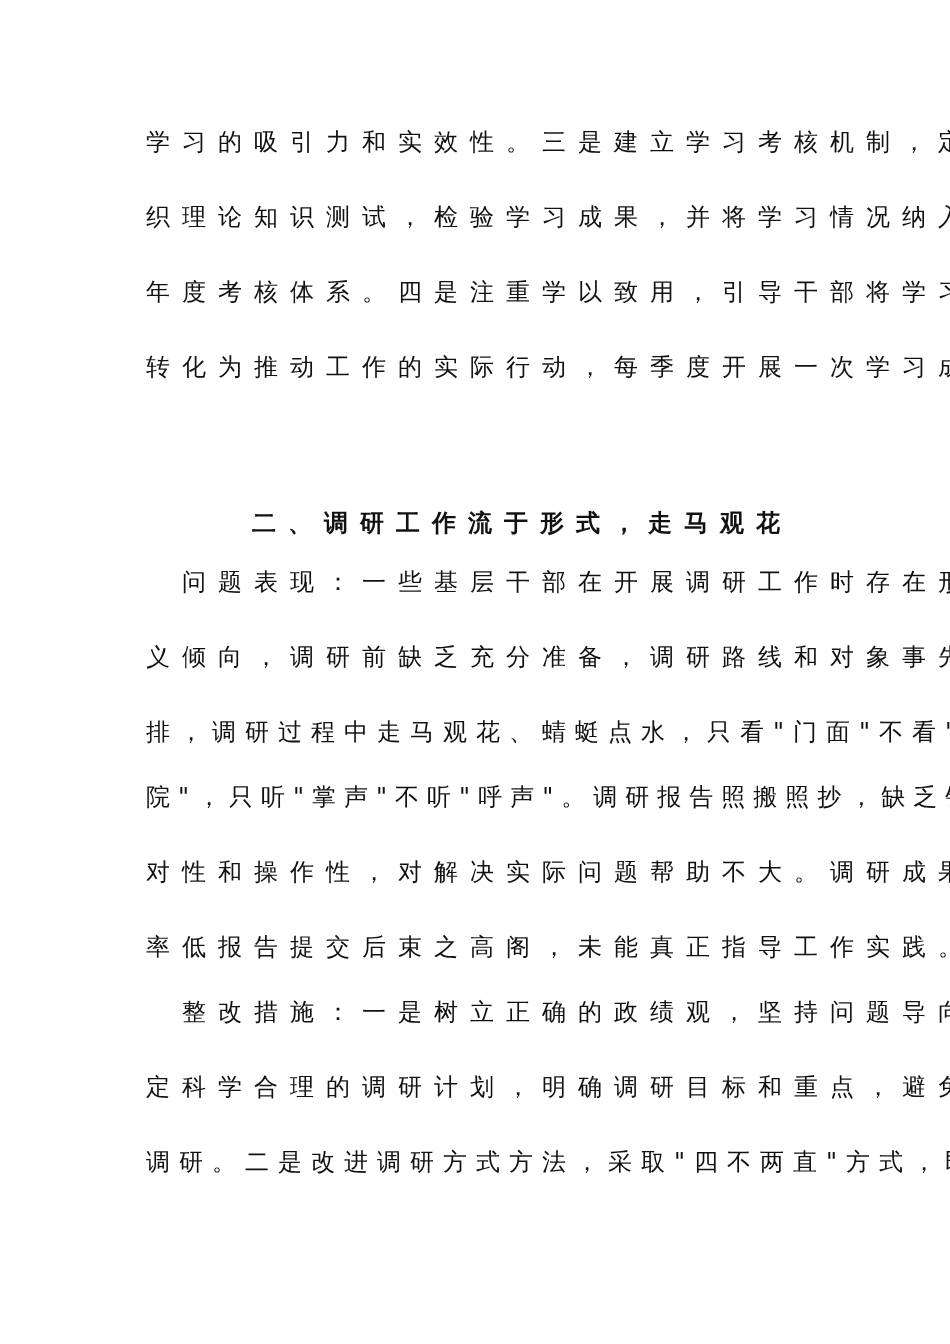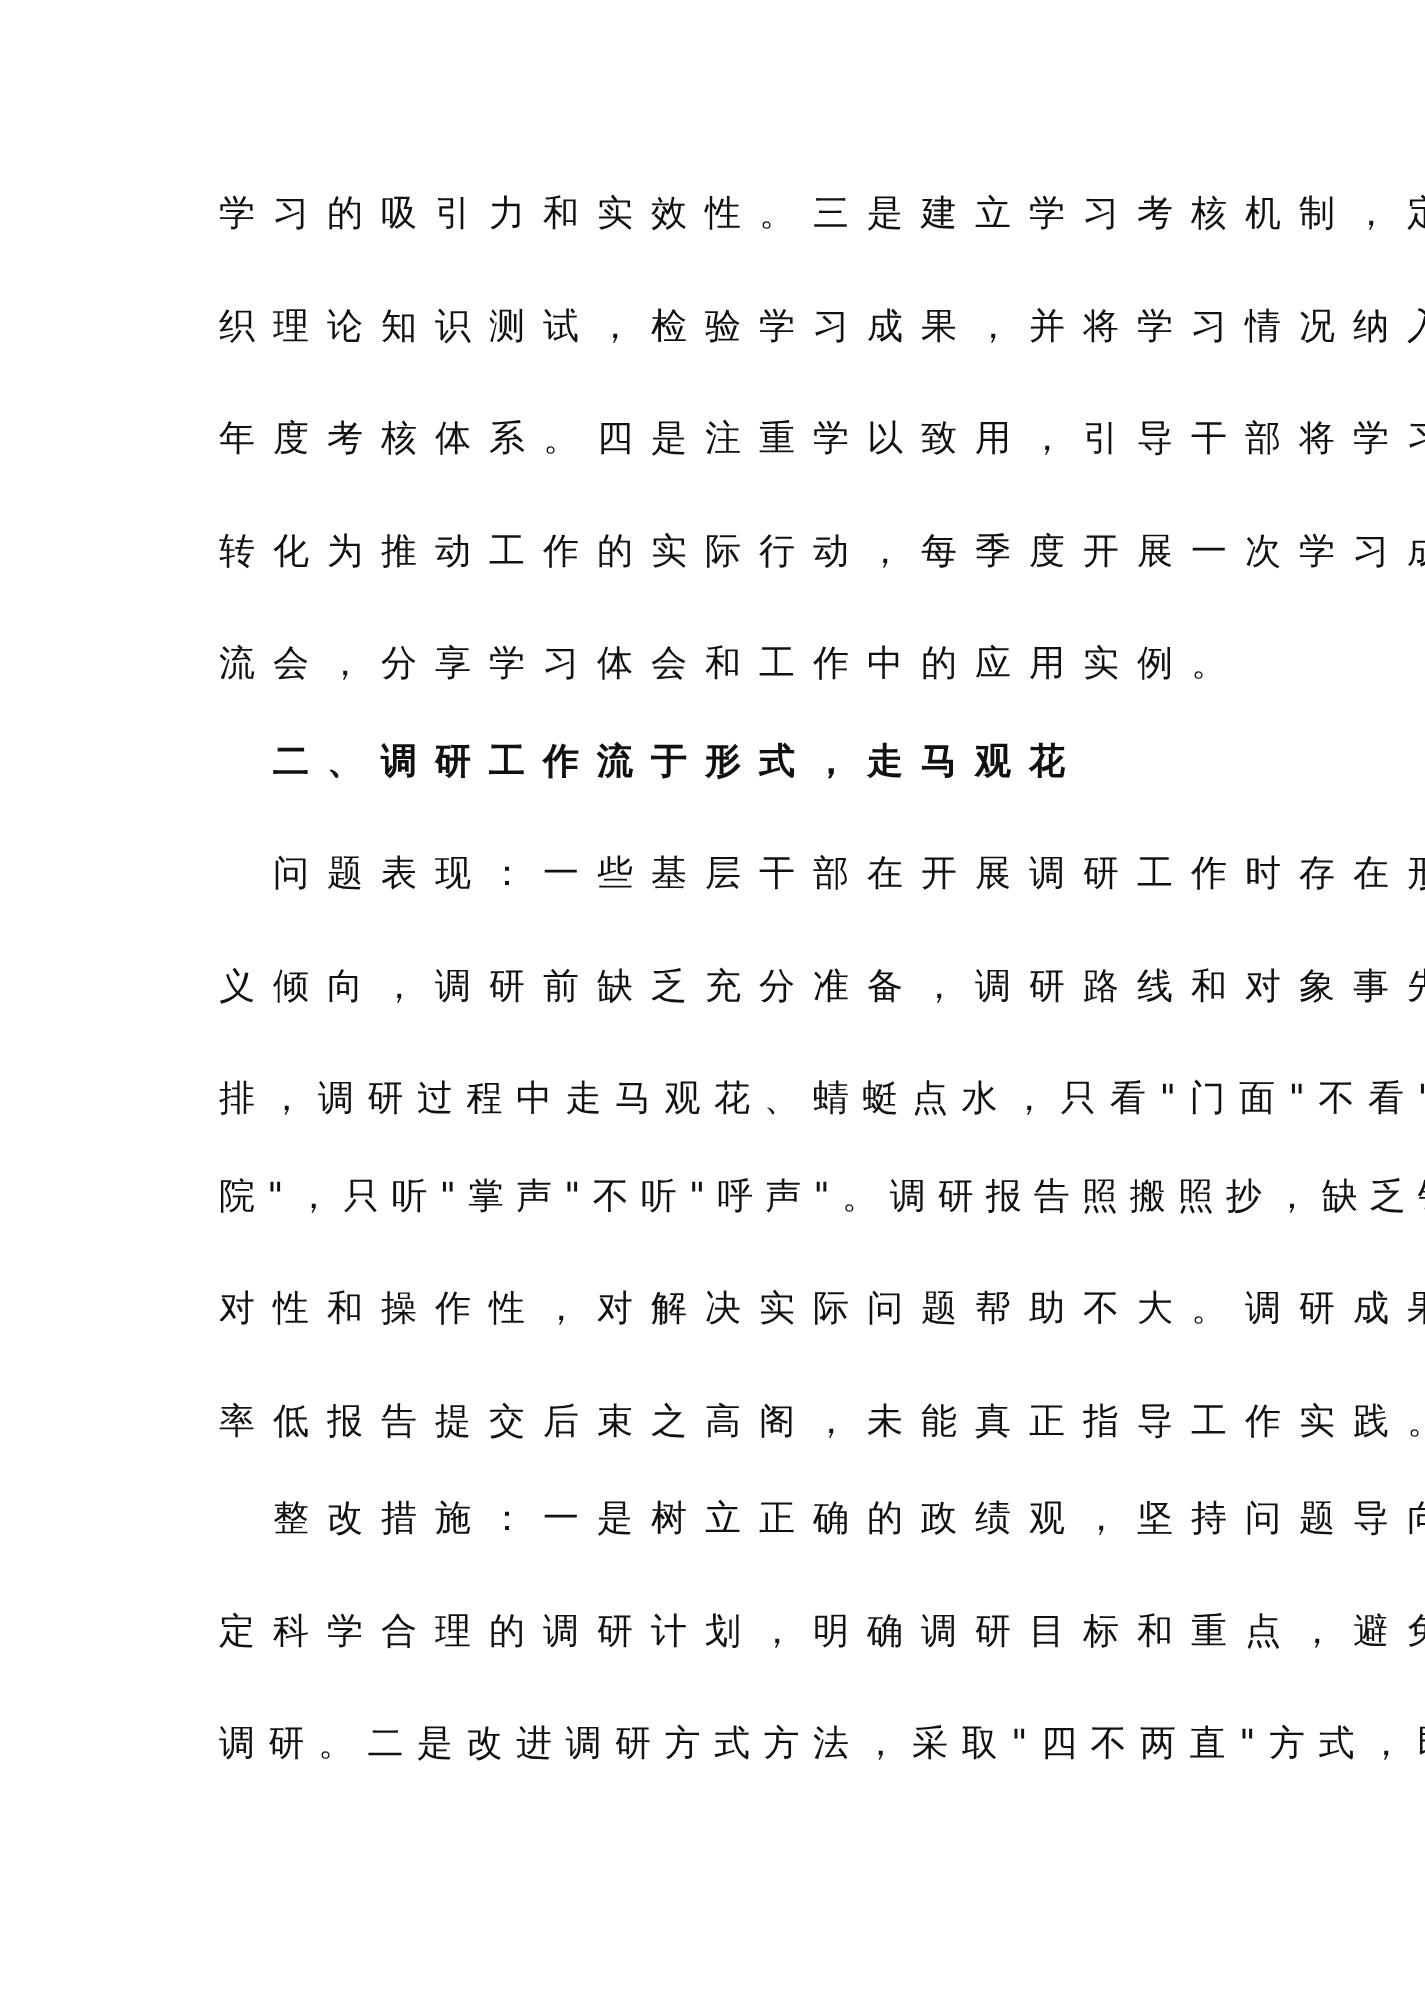--- a/index.html
+++ b/index.html
@@ -22,22 +22,21 @@
     .line.bold { font-weight: bold; }
   </style>
 </head>
 <body>
 
 <div class="page">
   <div class="line" style="top:127px;">学习的吸引力和实效性。三是建立学习考核机制，定期组</div>
   <div class="line" style="top:202px;">织理论知识测试，检验学习成果，并将学习情况纳入干部</div>
   <div class="line" style="top:277px;">年度考核体系。四是注重学以致用，引导干部将学习成果</div>
   <div class="line" style="top:352px;">转化为推动工作的实际行动，每季度开展一次学习成果交</div>
-  <div class="line" style="top:427px;">流会，分享学习体会和工作中的应用实例。</div>
-  <div class="line bold" style="top:492px; left:182px;">二、调研工作流于形式，走马观花</div>
+  <div class="line bold" style="top:508px; left:182px;text-align:center;">二、调研工作流于形式，走马观花</div>
   <div class="line" style="top:567px; left:182px;">问题表现：一些基层干部在开展调研工作时存在形式主</div>
   <div class="line" style="top:642px;">义倾向，调研前缺乏充分准备，调研路线和对象事先安</div>
   <div class="line" style="top:717px; letter-spacing:9px;">排，调研过程中走马观花、蜻蜓点水，只看"门面"不看"后</div>
   <div class="line" style="top:782px; letter-spacing:8px;">院"，只听"掌声"不听"呼声"。调研报告照搬照抄，缺乏针</div>
   <div class="line" style="top:857px;">对性和操作性，对解决实际问题帮助不大。调研成果转化</div>
   <div class="line" style="top:932px;">率低报告提交后束之高阁，未能真正指导工作实践。</div>
   <div class="line" style="top:997px; left:182px;">整改措施：一是树立正确的政绩观，坚持问题导向，制</div>
   <div class="line" style="top:1072px;">定科学合理的调研计划，明确调研目标和重点，避免盲目</div>
   <div class="line" style="top:1147px; letter-spacing:9px;">调研。二是改进调研方式方法，采取"四不两直"方式，即</div>
 </div>

